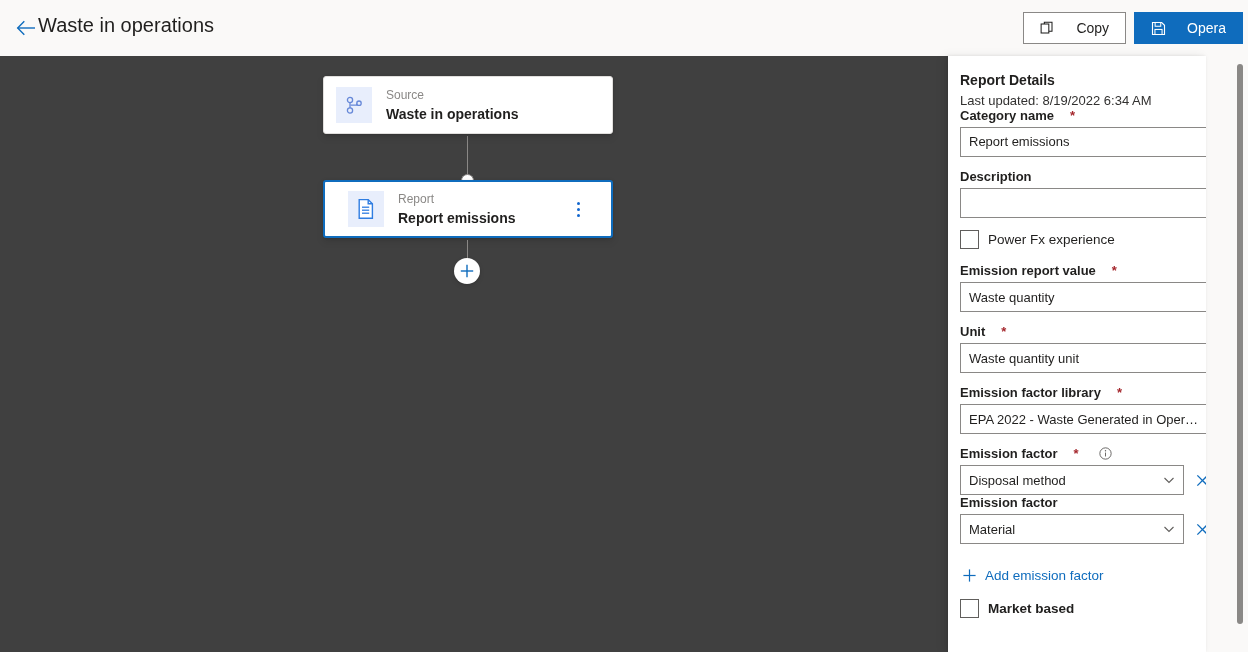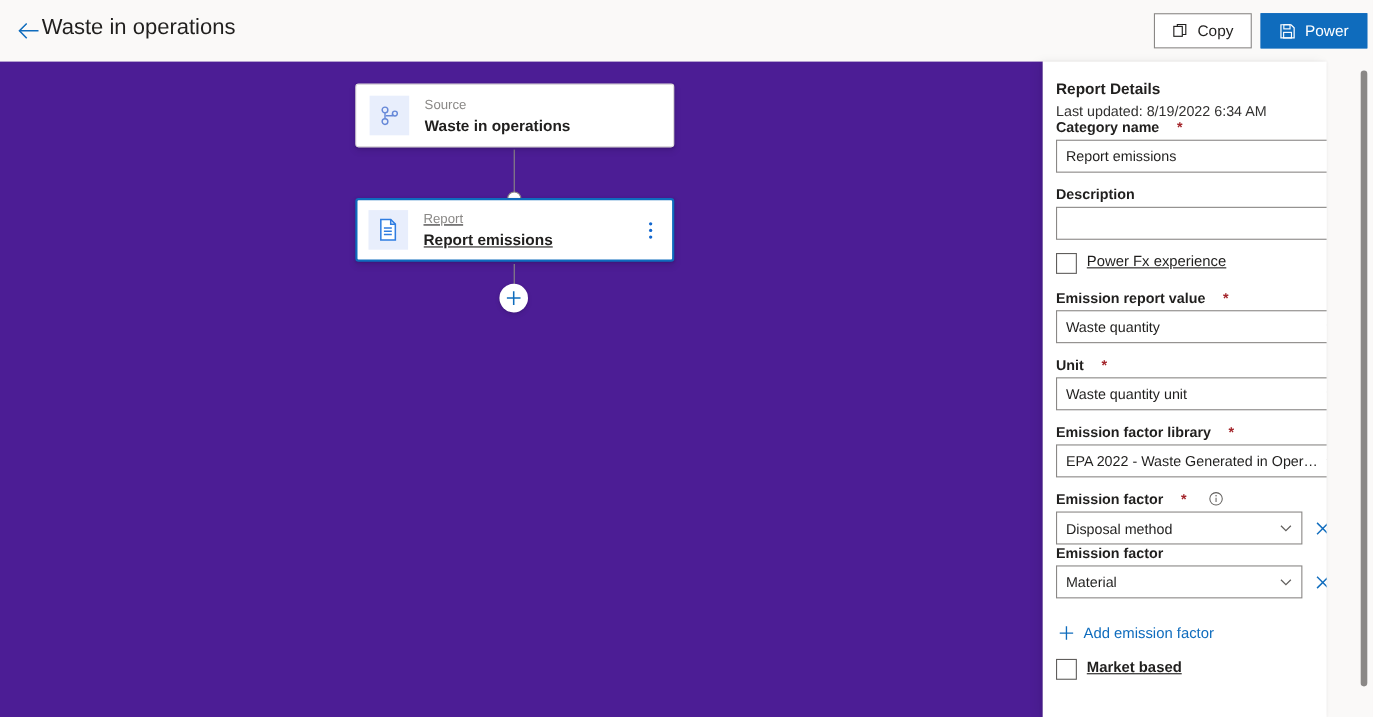--- a/index.html
+++ b/index.html
@@ -55,21 +55,21 @@
     position: absolute;
     right: 5px;
     top: 12px;
     display: flex;
     gap: 0px;
   }
   .btn {
     height: 32px;
     display: inline-flex;
     align-items: center;
-    gap: 8px;
+    gap: 21px;
     padding: 0 16px;
     font-size: 14px;
     cursor: pointer;
     border: 1px solid #8a8886;
     background: #ffffff;
     color: #201f1e;
     font-family: "Liberation Sans", sans-serif;
     white-space: nowrap;
   }
   .btn.primary {
@@ -79,40 +79,39 @@
     margin-left: 8px;
   }
   .btn .glyph { display: inline-flex; align-items: center; }
 
   
   .canvas {
     position: absolute;
     top: 56px; left: 0;
     width: 948px;
     height: 596px;
-    background: #4c1d95;
+    background: #404040;
     overflow: hidden;
   }
 
   .node {
     position: absolute;
     width: 290px;
     background: #ffffff;
     border: 1px solid #e1dfdd;
     border-radius: 3px;
     box-shadow: 0 0.6px 1.8px rgba(0,0,0,.10), 0 3.2px 7.2px rgba(0,0,0,.10);
     display: flex;
     align-items: center;
     padding: 10px 12px;
     cursor: pointer;
   }
   .node.selected {
     border: 2px solid #0f6cbd;
-    padding: 9px 10px;
-    text-decoration: underline;
+    padding: 9px 23px;
   }
   .node-icon {
     width: 36px; height: 36px;
     background: #e8eefc;
     display: flex;
     align-items: center;
     justify-content: center;
     flex: 0 0 auto;
     margin-right: 14px;
   }
@@ -281,25 +280,24 @@
   }
   .dd-remove {
     width: 20px; height: 20px;
     display: flex;
     align-items: center;
     justify-content: center;
     cursor: pointer;
   }
   .checkrow {
     display: flex;
-    align-items: flex-start;
+    align-items: center;
     gap: 9px;
     margin-bottom: 14px;
     cursor: pointer;
-    text-decoration: underline;
   }
   .checkbox {
     width: 19px; height: 19px;
     border: 1px solid #605e5c;
     background: #ffffff;
     flex: 0 0 auto;
   }
   .checkrow .cb-label {
     font-size: 13.5px;
     color: #201f1e;
@@ -364,21 +362,21 @@
       </div>
 
       <div class="btn primary">
         <span class="glyph">
           <svg width="15" height="15" viewBox="0 0 16 16">
             <path d="M1.6 1.6 H11.4 L14.4 4.6 V14.4 H1.6 Z" fill="none" stroke="#ffffff" stroke-width="1.2"></path>
             <rect x="4.4" y="1.6" width="6" height="4" fill="none" stroke="#ffffff" stroke-width="1.1"></rect>
             <rect x="4.2" y="9" width="7.6" height="5.4" fill="none" stroke="#ffffff" stroke-width="1.1"></rect>
           </svg>
         </span>
-        <span>Power</span>
+        <span>Opera</span>
       </div>
 
     </div>
   </div>
 
   <div class="canvas">
 
     <div class="conn-line" style="left:467px; top:80px; height:50px;"></div>
     <div class="conn-dot" style="left:461px; top:118px;"></div>
 

